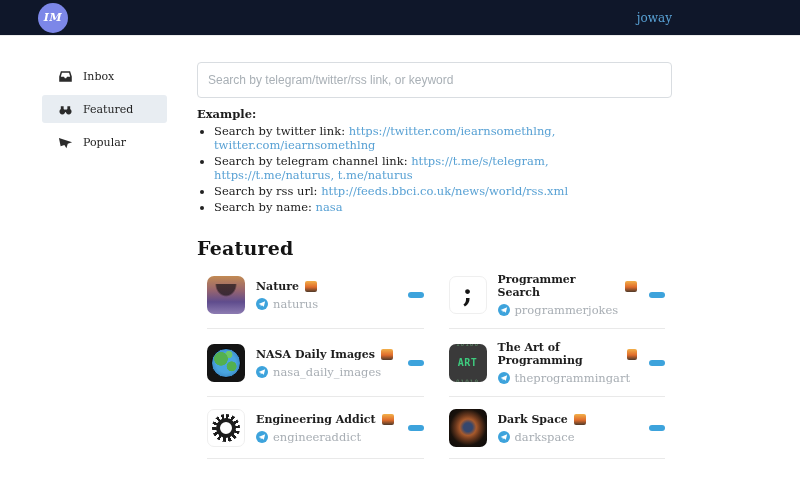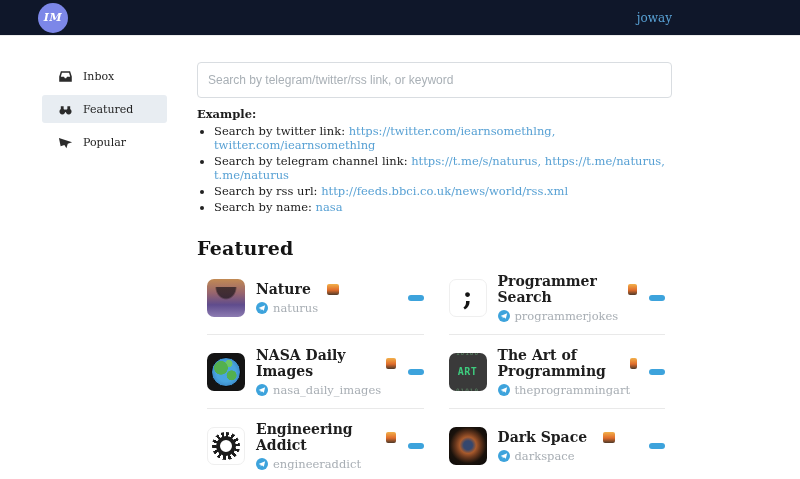--- a/index.html
+++ b/index.html
@@ -42,21 +42,21 @@
   .featured-title { margin-top:22px; font-size:19px; font-weight:bold; color:#141414; letter-spacing:.2px; }
 
   
   .feed-grid { margin:2px 0 0 10px; width:458px; display:grid;
     grid-template-columns:1fr 1fr; column-gap:25px; }
   .feed-card { display:flex; align-items:center; padding:12px 0 11px 0; border-bottom:1px solid #e9e9e9; }
   .thumb { width:38px; height:38px; border-radius:7px; margin-right:11px; flex-shrink:0;
     position:relative; overflow:hidden; display:flex; flex-direction:column;
     align-items:center; justify-content:center; }
   .feed-info { flex:1; min-width:0; }
-  .feed-title { font-size:14px; font-weight:bold; color:#1e1e1e; display:flex; align-items:center; gap:16px; }
+  .feed-title { font-size:11px; font-weight:bold; color:#1e1e1e; display:flex; align-items:center; gap:6px; }
   .emoji-chip { width:12px; height:11px; border-radius:2px; display:inline-block;
     background:linear-gradient(180deg,#f2b04a 0%, #e06c2b 55%, #4e3a2a 100%); }
   .feed-handle { margin-top:4px; display:flex; align-items:center; gap:5px;
     font-size:11.5px; color:#a8aeb4; }
   .tg-icon { width:12px; height:12px; flex-shrink:0; display:inline-flex; }
   .tg-icon svg { width:100%; height:100%; }
   .remove-btn { width:16px; height:6px; border:none; border-radius:3px; margin-left:12px;
     cursor:pointer; padding:0; flex-shrink:0; }
 
   
@@ -127,21 +127,21 @@
   </div>
 
   <div class="main">
 
     <input class="search-input" type="text" placeholder="Search by telegram/twitter/rss link, or keyword" style="">
 
     <div class="examples">
       <div class="examples-title">Example:</div>
       <ul id="examples-list">
           <li><span class="ex-label">Search by twitter link: </span><a class="ex-link" style="color: rgb(88, 161, 212);">https://twitter.com/iearnsomethlng,</a> <a class="ex-link" style="color: rgb(88, 161, 212);">twitter.com/iearnsomethlng</a></li>
-          <li><span class="ex-label">Search by telegram channel link: </span><a class="ex-link" style="color: rgb(88, 161, 212);">https://t.me/s/naturus,</a> <a class="ex-link" style="color: rgb(88, 161, 212);">https://t.me/naturus,</a> <a class="ex-link" style="color: rgb(88, 161, 212);">t.me/naturus</a></li>
+          <li><span class="ex-label">Search by telegram channel link: </span><a class="ex-link" style="color: rgb(88, 161, 212);">https://t.me/s/telegram,</a> <a class="ex-link" style="color: rgb(88, 161, 212);">https://t.me/naturus,</a> <a class="ex-link" style="color: rgb(88, 161, 212);">t.me/naturus</a></li>
           <li><span class="ex-label">Search by rss url: </span><a class="ex-link" style="color: rgb(88, 161, 212);">http://feeds.bbci.co.uk/news/world/rss.xml</a></li>
           <li><span class="ex-label">Search by name: </span><a class="ex-link" style="color: rgb(88, 161, 212);">nasa</a></li>
         </ul>
     </div>
 
     <div class="featured-title">Featured</div>
 
     <div class="feed-grid" id="feed-grid">
       <div class="feed-card">
         <div class="thumb thumb-nature"></div>

